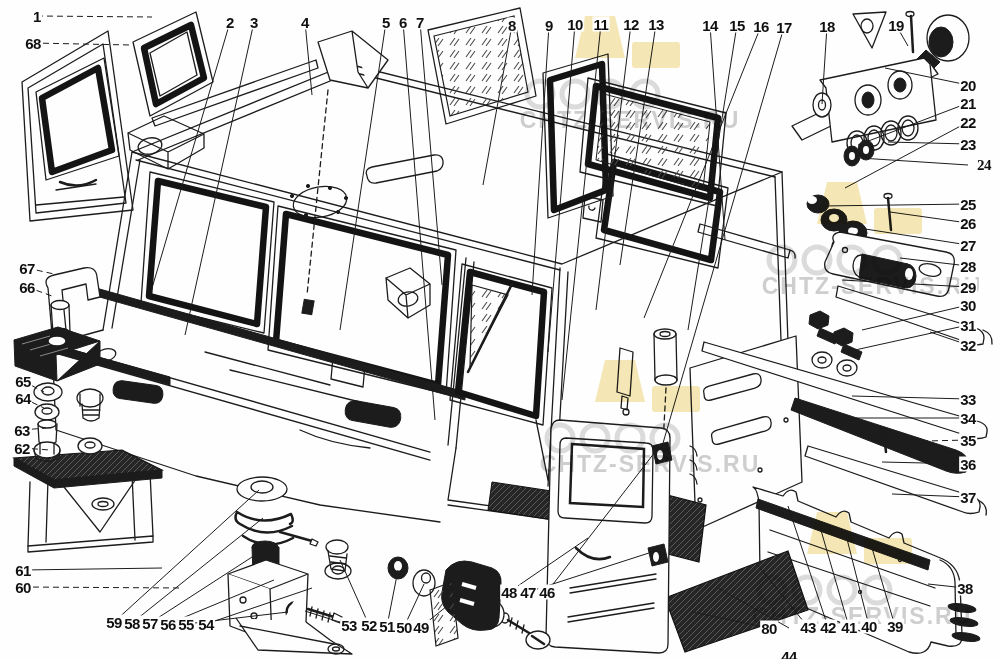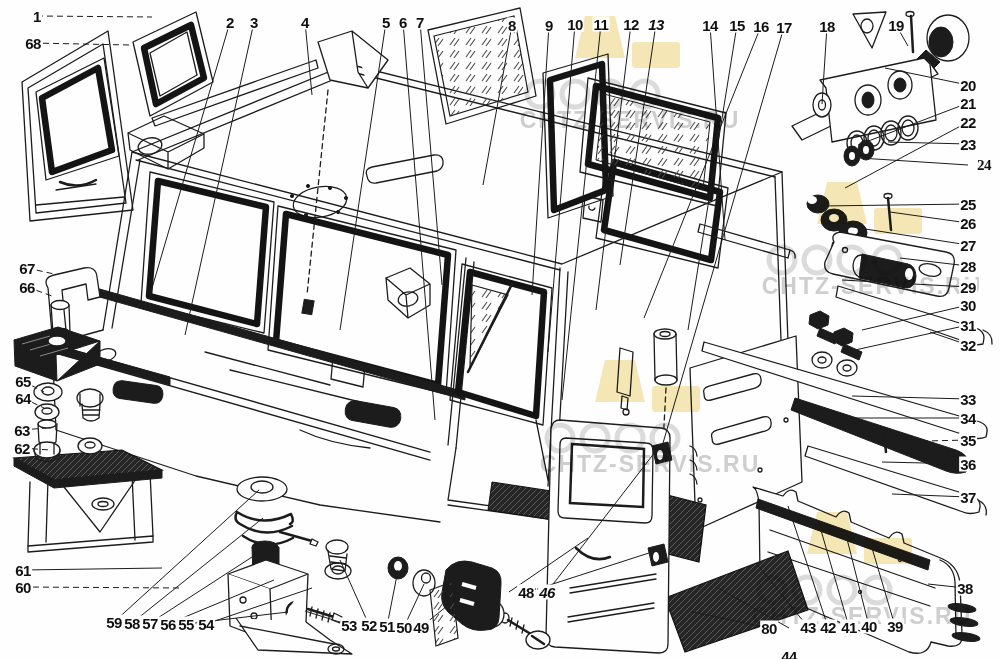--- a/index.html
+++ b/index.html
@@ -423,21 +423,21 @@
       <div class="callout" style="left: 254px; top: 22px;">3</div>
       <div class="callout" style="left: 305px; top: 22px;">4</div>
       <div class="callout" style="left: 386px; top: 22px;">5</div>
       <div class="callout" style="left: 403px; top: 22px;">6</div>
       <div class="callout" style="left: 420px; top: 22px;">7</div>
       <div class="callout" style="left: 512px; top: 25px;">8</div>
       <div class="callout" style="left: 549px; top: 25px;">9</div>
       <div class="callout" style="left: 575px; top: 24px;">10</div>
       <div class="callout" style="left: 601px; top: 24px;">11</div>
       <div class="callout" style="left: 631px; top: 24px;">12</div>
-      <div class="callout" style="left: 656px; top: 24px; font-style: italic;">13</div>
+      <div class="callout" style="left: 656px; top: 24px;">13</div>
       <div class="callout" style="left: 710px; top: 25px;">14</div>
       <div class="callout" style="left: 737px; top: 25px;">15</div>
       <div class="callout" style="left: 761px; top: 26px;">16</div>
       <div class="callout" style="left: 784px; top: 27px;">17</div>
       <div class="callout" style="left: 827px; top: 26px;">18</div>
       <div class="callout" style="left: 896px; top: 25px;">19</div>
       <div class="callout" style="left: 968px; top: 85px;">20</div>
       <div class="callout" style="left: 968px; top: 103px;">21</div>
       <div class="callout" style="left: 968px; top: 122px; text-align: center;">22</div>
       <div class="callout" style="left: 968px; top: 144px;">23</div>
@@ -456,23 +456,23 @@
       <div class="callout" style="left: 968px; top: 464px;">36</div>
       <div class="callout" style="left: 968px; top: 497px;">37</div>
       <div class="callout" style="left: 965px; top: 588px;">38</div>
       <div class="callout" style="left: 895px; top: 626px;">39</div>
       <div class="callout" style="left: 869px; top: 626px;">40</div>
       <div class="callout" style="left: 849px; top: 627px;">41</div>
       <div class="callout" style="left: 828px; top: 627px;">42</div>
       <div class="callout" style="left: 808px; top: 627px;">43</div>
       <div class="callout" style="left: 789px; top: 628px; margin-top: 28px;">44</div>
       <div class="callout" style="left: 769px; top: 628px;">80</div>
-      <div class="callout" style="left: 547px; top: 592px; font-style: italic;">46</div>
+      <div class="callout" style="left: 547px; top: 592px;">46</div>
       <div class="callout" style="left: 528px; top: 592px;">47</div>
-      <div class="callout" style="left: 509px; top: 592px; margin-left: 17px;">48</div>
+      <div class="callout" style="left: 509px; top: 592px;">48</div>
       <div class="callout" style="left: 421px; top: 627px;">49</div>
       <div class="callout" style="left: 404px; top: 627px;">50</div>
       <div class="callout" style="left: 387px; top: 626px;">51</div>
       <div class="callout" style="left: 369px; top: 625px;">52</div>
       <div class="callout" style="left: 349px; top: 625px;">53</div>
       <div class="callout" style="left: 206px; top: 624px;">54</div>
       <div class="callout" style="left: 186px; top: 624px;">55</div>
       <div class="callout" style="left: 168px; top: 624px;">56</div>
       <div class="callout" style="left: 150px; top: 623px;">57</div>
       <div class="callout" style="left: 132px; top: 623px;">58</div>

